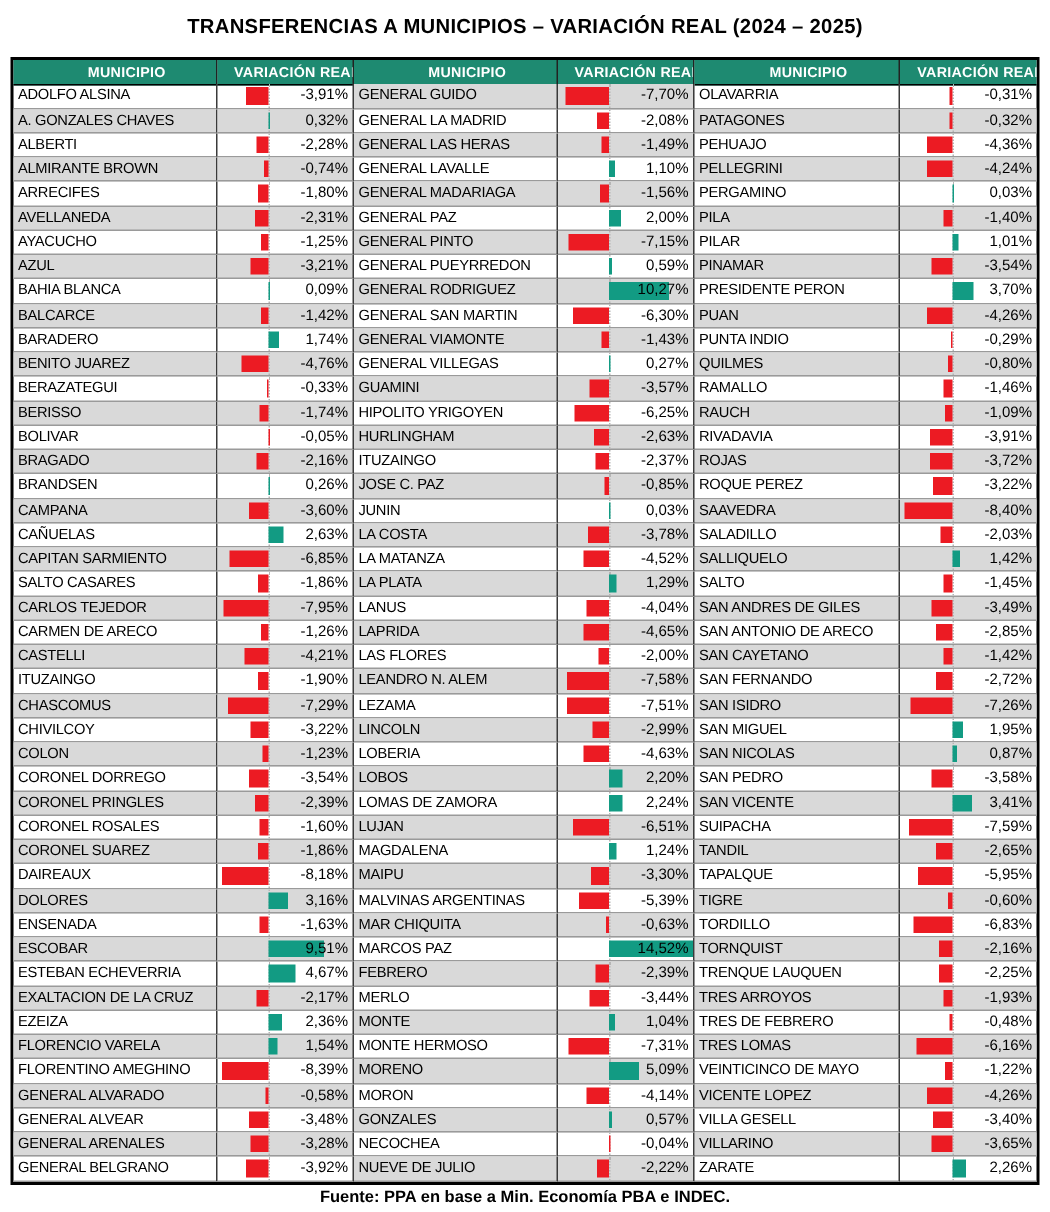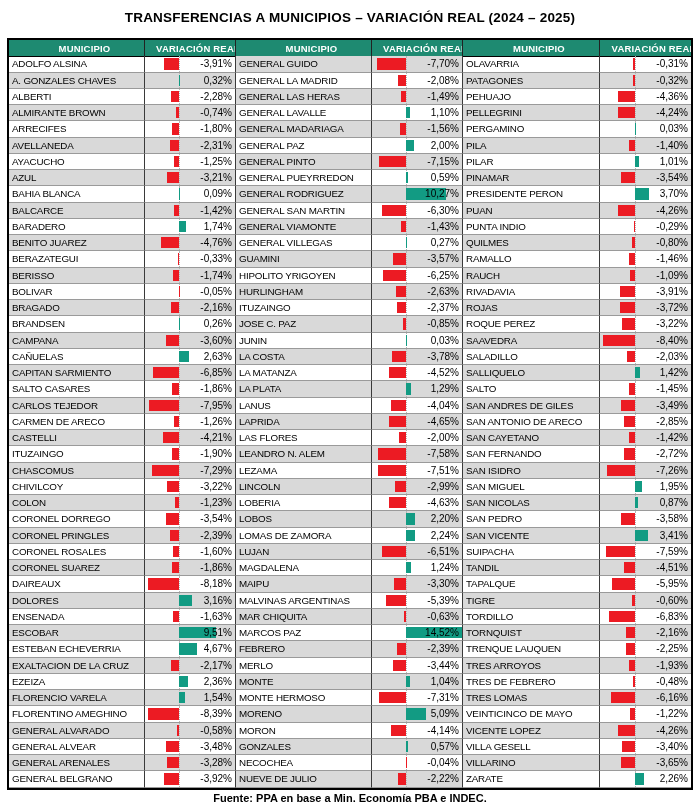--- a/index.html
+++ b/index.html
@@ -633,21 +633,21 @@
       <div class="cell namecell">MAGDALENA</div>
       <div class="cell valcell">
         <div class="axis"></div>
         <div class="bar pos" style="left: 38%; width: 5.394%;"></div>
         <span class="lbl">1,24%</span>
       </div>
       <div class="cell namecell shade">TANDIL</div>
       <div class="cell valcell shade lastcol">
         <div class="axis"></div>
         <div class="bar neg" style="right: 62%; width: 11.13%;"></div>
-        <span class="lbl">-4,51%</span>
+        <span class="lbl">-2,65%</span>
       </div>
       <div class="cell namecell">DAIREAUX</div>
       <div class="cell valcell">
         <div class="axis"></div>
         <div class="bar neg" style="right: 62%; width: 34.356%;"></div>
         <span class="lbl">-8,18%</span>
       </div>
       <div class="cell namecell shade">MAIPU</div>
       <div class="cell valcell shade">
         <div class="axis"></div>

